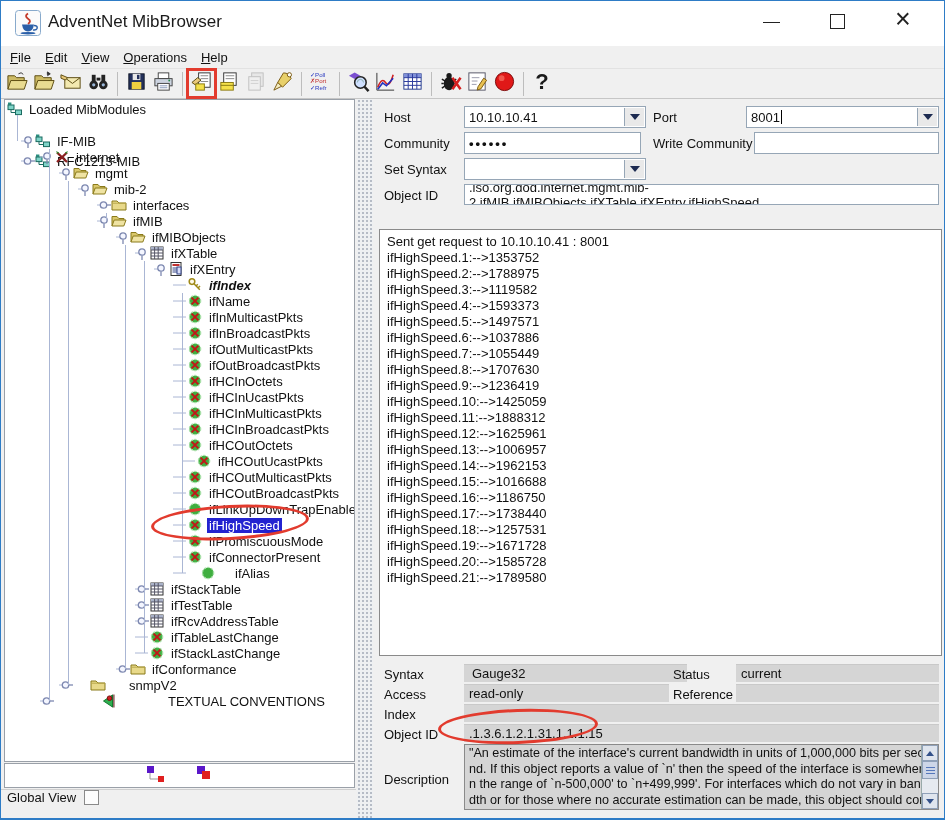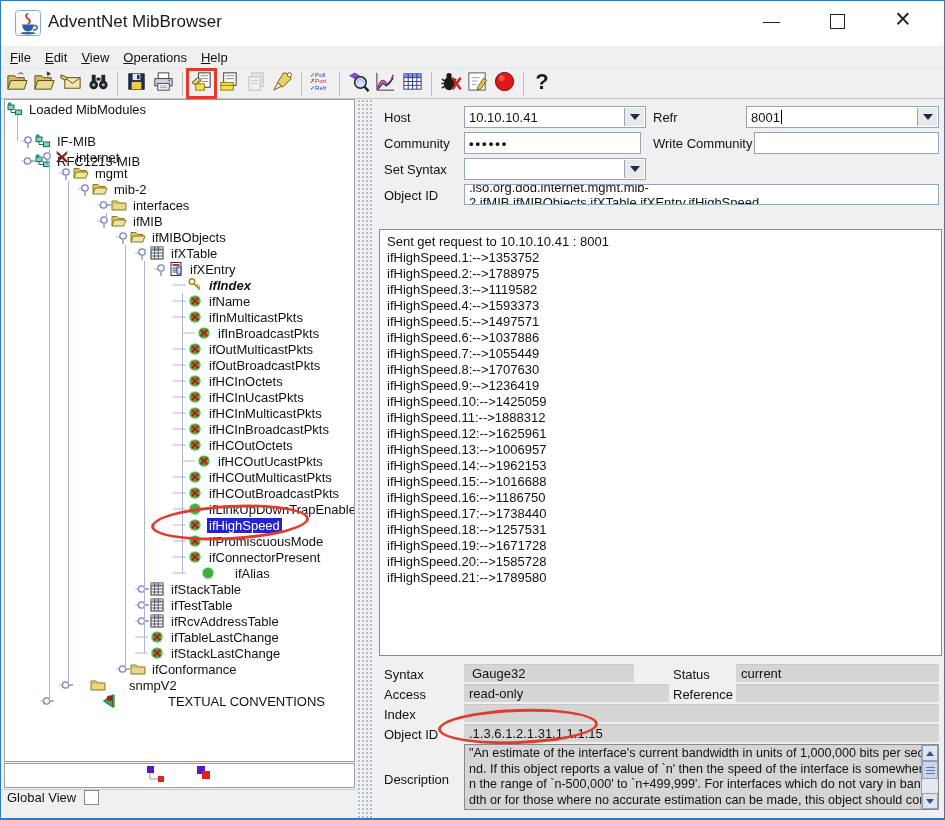--- a/index.html
+++ b/index.html
@@ -415,21 +415,21 @@
       <div class="tree-row" style="top: 209px; left: 0px; padding-left: 168px;">
         <span class="slot"><svg width="14" height="16">
             <line x1="0" y1="8" x2="13" y2="8" stroke="#aab6d4"></line>
           </svg></span>
         <span class="nicon"><svg viewBox="0 0 16 16">
             <circle cx="8" cy="8" r="5.6" fill="#3fae3f" stroke="#a8dfa8" stroke-width="1.4" stroke-dasharray="2 1.6"></circle>
             <path d="M4.6 4.6 L11.4 11.4 M11.4 4.6 L4.6 11.4" stroke="#c01818" stroke-width="2" fill="none"></path>
           </svg></span>
         <span class="nlabel">ifInMulticastPkts</span>
       </div>
-      <div class="tree-row" style="top: 225px; left: 9px; padding-left: 168px;">
+      <div class="tree-row" style="top: 225px; left: 0px; padding-left: 168px;">
         <span class="slot"><svg width="14" height="16">
             <line x1="0" y1="8" x2="13" y2="8" stroke="#aab6d4"></line>
           </svg></span>
         <span class="nicon"><svg viewBox="0 0 16 16">
             <circle cx="8" cy="8" r="5.6" fill="#3fae3f" stroke="#a8dfa8" stroke-width="1.4" stroke-dasharray="2 1.6"></circle>
             <path d="M4.6 4.6 L11.4 11.4 M11.4 4.6 L4.6 11.4" stroke="#c01818" stroke-width="2" fill="none"></path>
           </svg></span>
         <span class="nlabel">ifInBroadcastPkts</span>
       </div>
       <div class="tree-row" style="top: 241px; left: 0px; padding-left: 168px;">
@@ -702,21 +702,21 @@
 
   <div class="divider"></div>
 
   <span class="rp-label" style="left:383px; top:109px;">Host</span>
   <div class="field combo" style="left:463px; top:105px; width:182px;">
     <span>10.10.10.41</span>
     <span class="arrow-btn">
         <span class="arrow-glyph"></span>
       </span>
   </div>
-  <span class="rp-label" style="left:652px; top:109px;">Refr</span>
+  <span class="rp-label" style="left:652px; top:109px;">Port</span>
   <div class="field combo" style="left:745px; top:105px; width:193px;">
     <span>8001</span>
       <span class="caret"></span>
     <span class="arrow-btn">
         <span class="arrow-glyph"></span>
       </span>
   </div>
   <span class="rp-label" style="left:383px; top:135px;">Community</span>
   <div class="field" style="left:463px; top:131px; width:177px;">
     <span class="dots">••••••</span>
@@ -756,21 +756,21 @@
       <div class="result-line">ifHighSpeed.15:--&gt;1016688</div>
       <div class="result-line">ifHighSpeed.16:--&gt;1186750</div>
       <div class="result-line">ifHighSpeed.17:--&gt;1738440</div>
       <div class="result-line">ifHighSpeed.18:--&gt;1257531</div>
       <div class="result-line">ifHighSpeed.19:--&gt;1671728</div>
       <div class="result-line">ifHighSpeed.20:--&gt;1585728</div>
       <div class="result-line">ifHighSpeed.21:--&gt;1789580</div>
     </div>
 
   <span class="rp-label" style="left:383px; top:666px;">Syntax</span>
-  <div class="dval" style="left:463px; top:663px; width:170px;padding-left:8px;">Gauge32</div>
+  <div class="dval" style="left:463px; top:663px; width:223px;padding-left:8px;">Gauge32</div>
   <span class="rp-label" style="left:672px; top:666px;">Status</span>
   <div class="dval" style="left:735px; top:663px; width:203px;">current</div>
   <span class="rp-label" style="left:383px; top:686px;">Access</span>
   <div class="dval" style="left:463px; top:683px; width:205px;">read-only</div>
   <span class="rp-label" style="left:672px; top:686px;text-align:right;">Reference</span>
   <div class="dval" style="left:735px; top:683px; width:203px;"></div>
   <span class="rp-label" style="left:383px; top:706px;">Index</span>
   <div class="dval" style="left:463px; top:703px; width:475px;"></div>
   <span class="rp-label" style="left:383px; top:726px;">Object ID</span>
   <div class="dval" style="left:463px; top:723px; width:475px;">.1.3.6.1.2.1.31.1.1.1.15</div>

